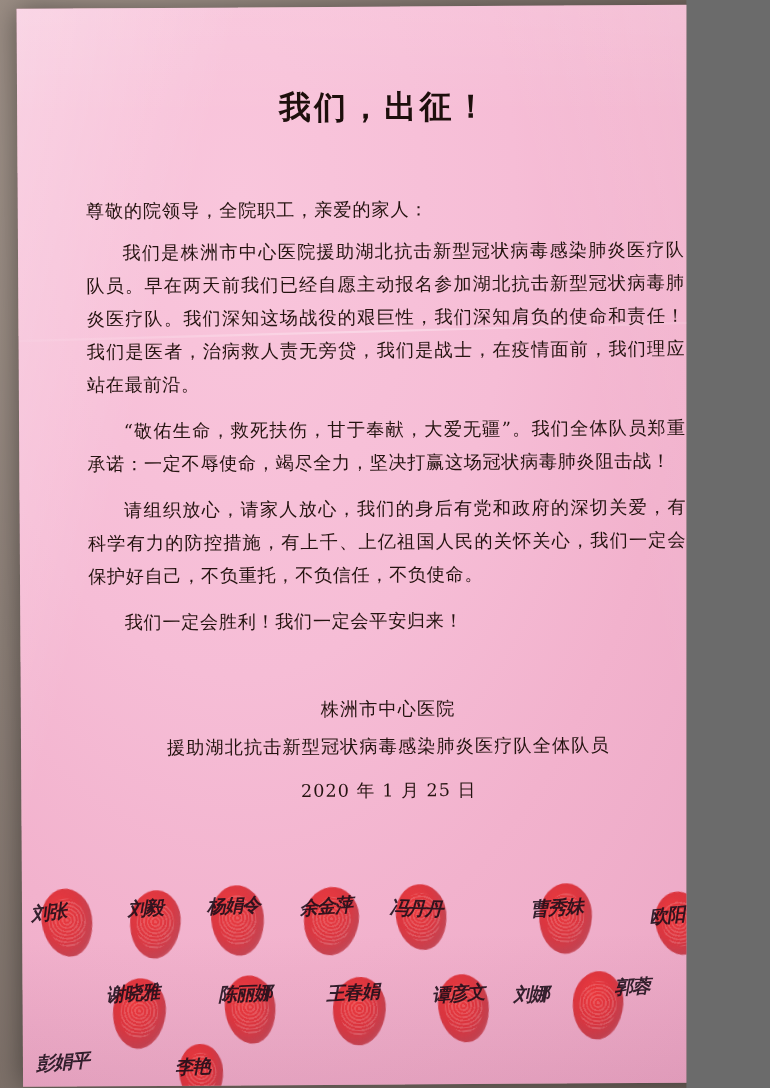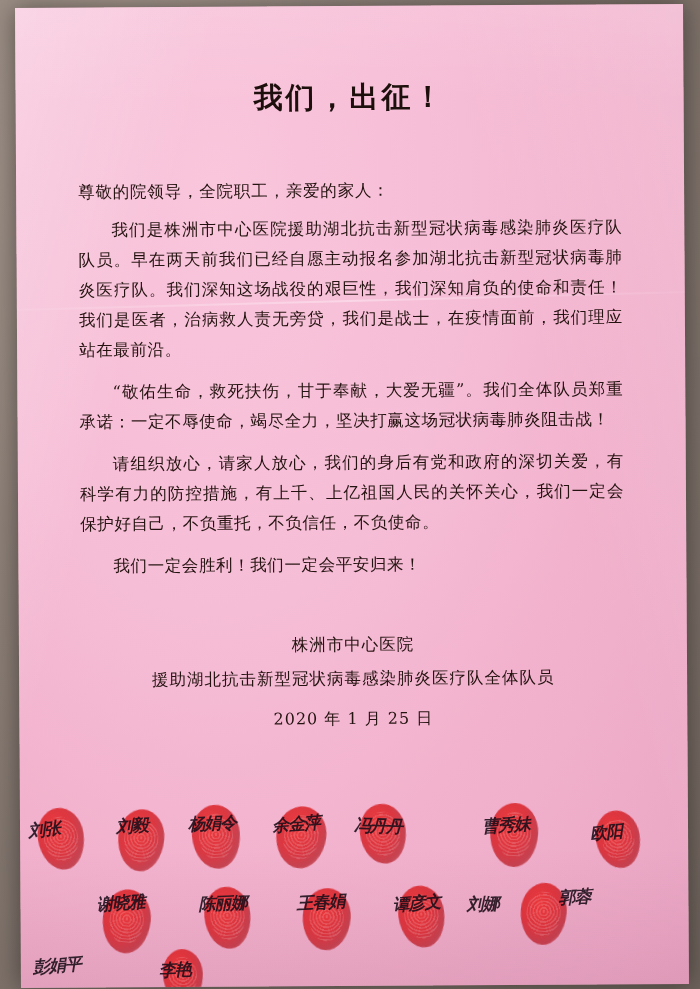--- a/index.html
+++ b/index.html
@@ -10,21 +10,21 @@
   body {
     width: 700px;
     height: 989px;
     overflow: hidden;
     font-family: "DejaVu Sans", sans-serif;
   }
 
   
   .photo {
     position: relative;
-    width: 700px;
+    width: 624px;
     height: 989px;
     background:
       radial-gradient(ellipse at 20% 10%, #a89a90 0%, #8d8078 40%, #6f635c 100%);
     overflow: hidden;
   }
 
   
   .sheet {
     position: absolute;
     left: 18px;

